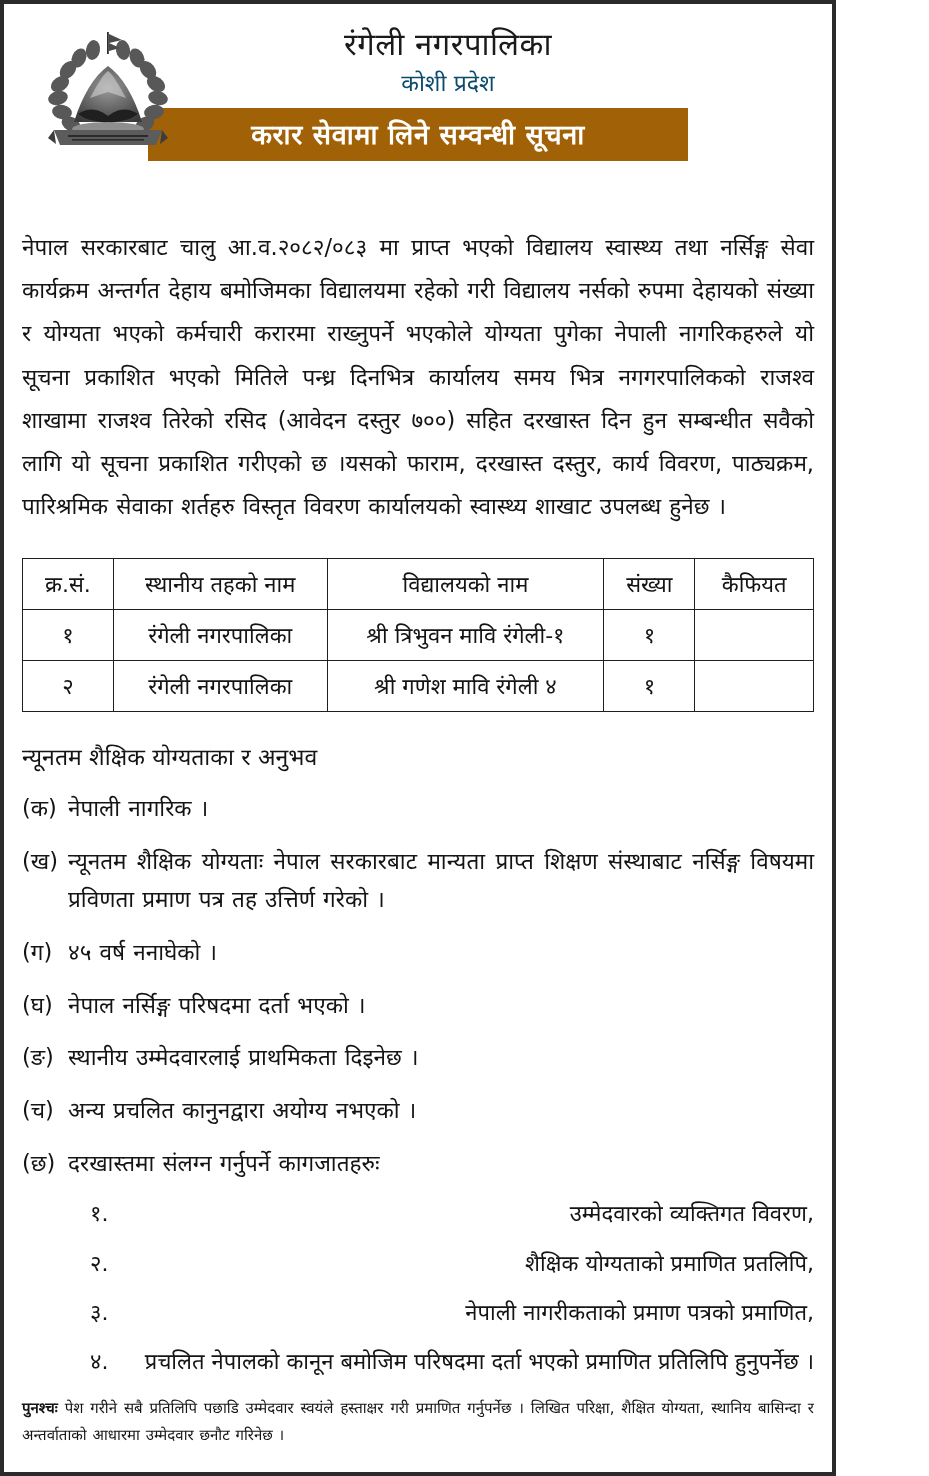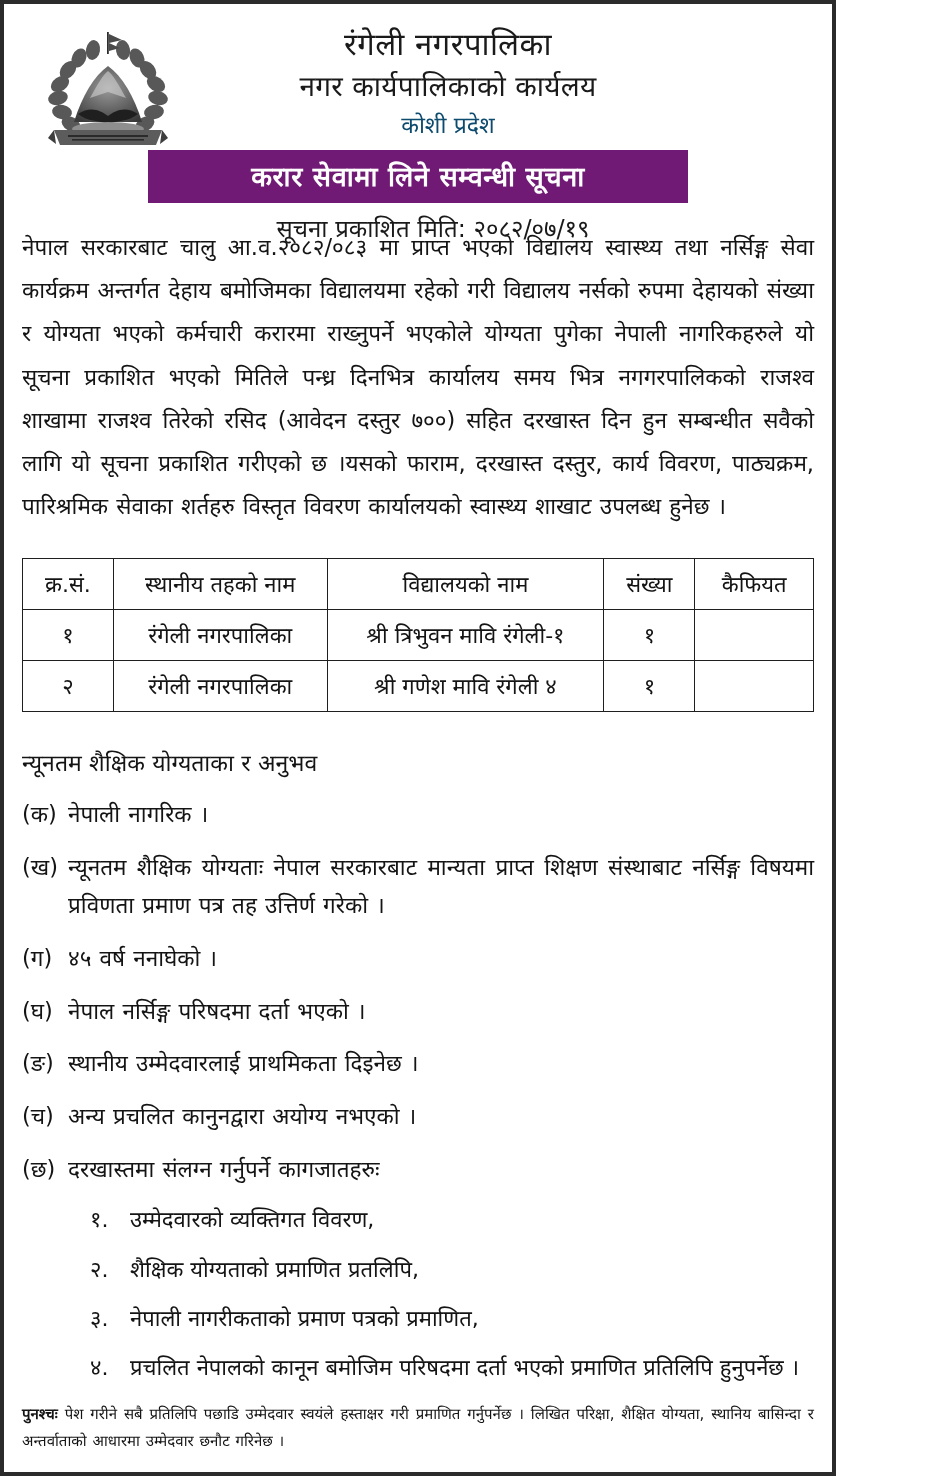--- a/index.html
+++ b/index.html
@@ -61,21 +61,21 @@
   }
   .province-name {
     font-size: 23px;
     line-height: 1.55;
     color: #0c4a6e;
   }
 
   .title-banner {
     margin: 6px auto 0 auto;
     width: 540px;
-    background: #701a75;
+    background: #a16207;
     color: #ffffff;
     text-align: center;
     padding: 7px 10px 9px 10px;
     font-size: 27px;
     font-weight: bold;
     letter-spacing: 0.6px;
   }
 
   .publish-date {
     text-align: center;
@@ -121,21 +121,21 @@
     height: 48px;
   }
   .col-sn    { width: 11.5%; }
   .col-local { width: 27%; }
   .col-school{ width: 35%; }
   .col-count { width: 11.5%; }
   .col-remark{ width: 15%; }
 
   
   .section-heading {
-    margin-top: 18px;
+    margin-top: 12px;
     font-size: 23px;
     color: #141414;
     padding: 0 4px;
     line-height: 1.5;
   }
 
   .qual-list { margin-top: 2px; padding: 0 4px; }
 
   .qual-item {
     display: flex;
@@ -163,21 +163,21 @@
     font-size: 22px;
     line-height: 1.6;
     color: #141414;
     margin-top: 14px;
   }
   .sub-marker {
     flex: 0 0 auto;
     min-width: 40px;
     white-space: nowrap;
   }
-  .sub-text { flex: 1 1 auto; }
+  .sub-text { flex: 1 1 auto; text-align: right; }
 
   
   .footer-note {
     margin-top: 16px;
     padding: 0 4px;
     font-size: 15px;
     line-height: 1.82;
     color: #141414;
     text-align: justify;
     word-spacing: 1px;
@@ -237,26 +237,24 @@
         <path d="M124 104 L130 112 L122 118 Z" fill="#3d3d3d"></path>
         <g fill="#1a1a1a" opacity="0.75">
           <rect x="30" y="109" width="80" height="2"></rect>
           <rect x="34" y="113" width="72" height="1.6"></rect>
         </g>
       </svg>
     </div>
 
     <div class="header-titles">
       <div class="org-name">रंगेली नगरपालिका</div>
-      <div class="office-name">नगर कार्यपालिकाको कार्यलय</div>
       <div class="province-name">कोशी प्रदेश</div>
     </div>
 
     <div class="title-banner">करार सेवामा लिने सम्वन्धी सूचना</div>
-    <div class="publish-date">सूचना प्रकाशित मिति: २०८२/०७/१९</div>
   </div>
 
   <div class="body-para">नेपाल सरकारबाट चालु आ.व.२०८२/०८३ मा प्राप्त भएको विद्यालय स्वास्थ्य तथा नर्सिङ्ग सेवा कार्यक्रम अन्तर्गत देहाय बमोजिमका विद्यालयमा रहेको गरी विद्यालय नर्सको रुपमा देहायको संख्या र योग्यता भएको कर्मचारी करारमा राख्नुपर्ने भएकोले योग्यता पुगेका नेपाली नागरिकहरुले यो सूचना प्रकाशित भएको मितिले पन्ध्र दिनभित्र कार्यालय समय भित्र नगगरपालिकको राजश्व शाखामा राजश्व तिरेको रसिद (आवेदन दस्तुर ७००) सहित दरखास्त दिन हुन सम्बन्धीत सवैको लागि यो सूचना प्रकाशित गरीएको छ ।यसको फाराम, दरखास्त दस्तुर, कार्य विवरण, पाठ्यक्रम, पारिश्रमिक सेवाका शर्तहरु विस्तृत विवरण कार्यालयको स्वास्थ्य शाखाट उपलब्ध हुनेछ ।</div>
 
   <div class="tbl-wrap">
     <table class="notice-table">
       <colgroup>
         <col class="col-sn">
           <col class="col-local">
           <col class="col-school">

